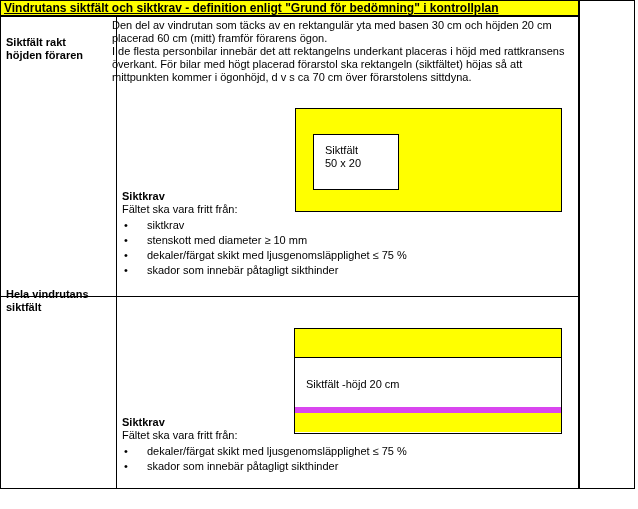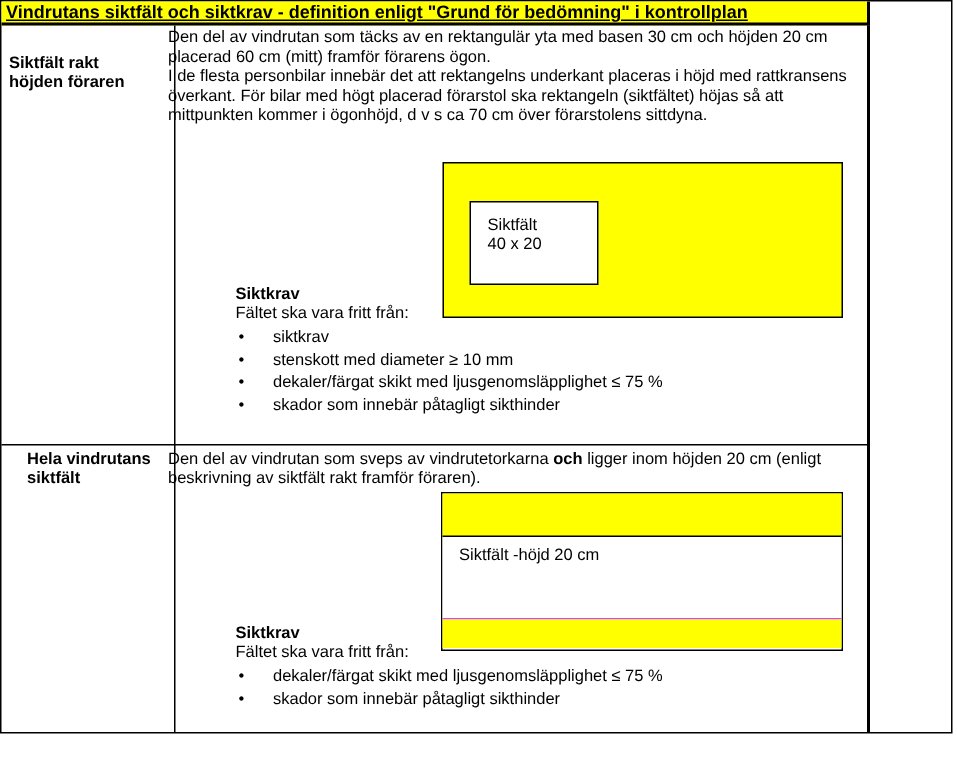--- a/index.html
+++ b/index.html
@@ -34,21 +34,21 @@
     text-decoration: underline;
     padding-left: 3px;
     white-space: nowrap;
   }
   .divider-col1 { position: absolute; left: 116px; top: 17px; width: 1px; height: 471px; background: #000; }
   .divider-col2 { position: absolute; left: 578px; top: 17px; width: 2px; height: 471px; background: #000; }
   .divider-row  { position: absolute; left: 1px; top: 296px; width: 577px; height: 1px; background: #000; }
 
   .label-cell { position: absolute; left: 6px; font-weight: bold; line-height: 13px; }
   .label-row1 { top: 36px; }
-  .label-row2 { top: 300px; margin-left: 12px; }
+  .label-row2 { top: 288px; }
 
   .content-text { position: absolute; left: 112px; width: 457px; line-height: 13px; }
   .text-row1 { top: 19px; }
   .text-row2 { top: 300px; }
   .para2 { }
 
   .diagram1 {
     position: absolute; left: 295px; top: 108px;
     width: 265px; height: 102px;
     background: #FFFF00;
@@ -63,24 +63,24 @@
     padding: 9px 0 0 11px;
     line-height: 13px;
   }
 
   .diagram2 {
     position: absolute; left: 294px; top: 328px;
     width: 266px; height: 104px;
     border: 1px solid #000;
   }
   .strip-top { height: 28px; background: #FFFF00; border-bottom: 1px solid #000; }
-  .strip-mid { height: 55px; background: #ffffff; border-bottom: 1px solid #d946ef; box-sizing: border-box; padding: 6px 0 0 11px; line-height: 13px; }
+  .strip-mid { height: 55px; background: #ffffff; border-bottom: 6px solid #d946ef; box-sizing: border-box; padding: 20px 0 0 11px; line-height: 13px; }
   .strip-bot { height: 19px; background: #FFFF00; }
 
-  .requirements { position: absolute; left: 122px; line-height: 13px; margin-left: 35px; }
+  .requirements { position: absolute; left: 122px; line-height: 13px; }
   .req-row1 { top: 190px; }
   .req-row2 { top: 416px; }
   .req-heading { font-weight: bold; }
   .req-list { margin: 2px 0 0 0; padding: 0; list-style: none; }
   .req-list li { position: relative; padding-left: 25px; line-height: 15px; }
   .req-list li::before { content: "\2022"; position: absolute; left: 2px; }
 </style>
 </head>
 <body>
 
@@ -102,43 +102,40 @@
   </div>
 
   <div class="content-text text-row1">
     <div class="para1">Den del av vindrutan som täcks av en rektangulär yta med basen 30 cm och höjden 20 cm placerad 60 cm (mitt) framför förarens ögon.</div>
     <div class="para2">I de flesta personbilar innebär det att rektangelns underkant placeras i höjd med rattkransens överkant. För bilar med högt placerad förarstol ska rektangeln (siktfältet) höjas så att mittpunkten kommer i ögonhöjd, d v s ca 70 cm över förarstolens sittdyna.</div>
   </div>
 
   <div class="diagram1">
     <div class="diagram1-label-box">
       <div>Siktfält</div>
-      <div>40 x 20</div>
+      <div>50 x 20</div>
     </div>
   </div>
 
   <div class="requirements req-row1">
     <div class="req-heading">Siktkrav</div>
     <div>Fältet ska vara fritt från:</div>
     <ul class="req-list">
       <li>siktkrav</li>
       <li>stenskott med diameter ≥ 10 mm</li>
       <li>dekaler/färgat skikt med ljusgenomsläpplighet ≤ 75 %</li>
       <li>skador som innebär påtagligt sikthinder</li>
     </ul>
   </div>
 
   <div class="label-cell label-row2">
     <div>Hela vindrutans</div>
     <div>siktfält</div>
   </div>
 
-  <div class="content-text text-row2">
-    <span>Den del av vindrutan som sveps av vindrutetorkarna </span><b>och</b><span> ligger inom höjden 20 cm (enligt beskrivning av siktfält rakt framför föraren).</span>
-  </div>
 
   <div class="diagram2">
     <div class="strip-top"></div>
     <div class="strip-mid">
       <span>Siktfält -höjd 20 cm</span>
     </div>
     <div class="strip-bot"></div>
   </div>
 
   <div class="requirements req-row2">

